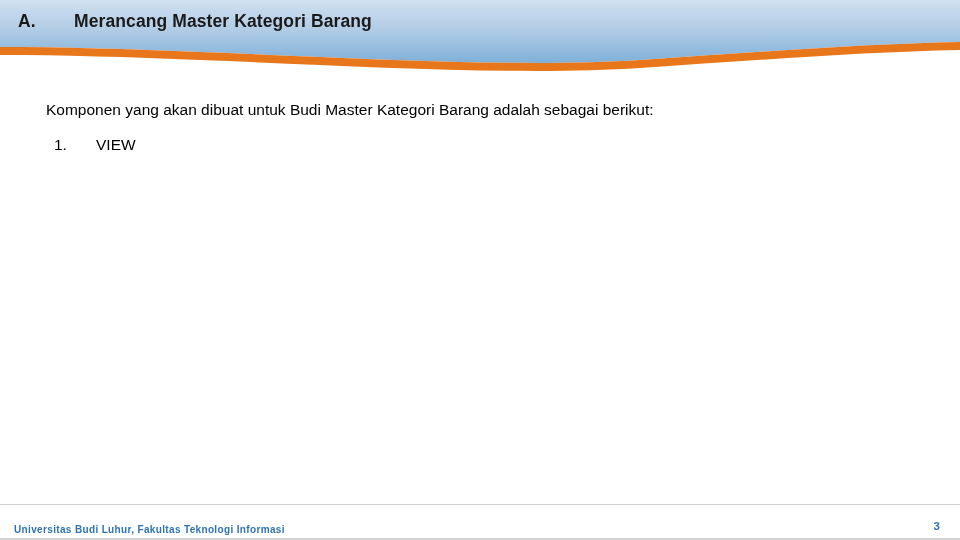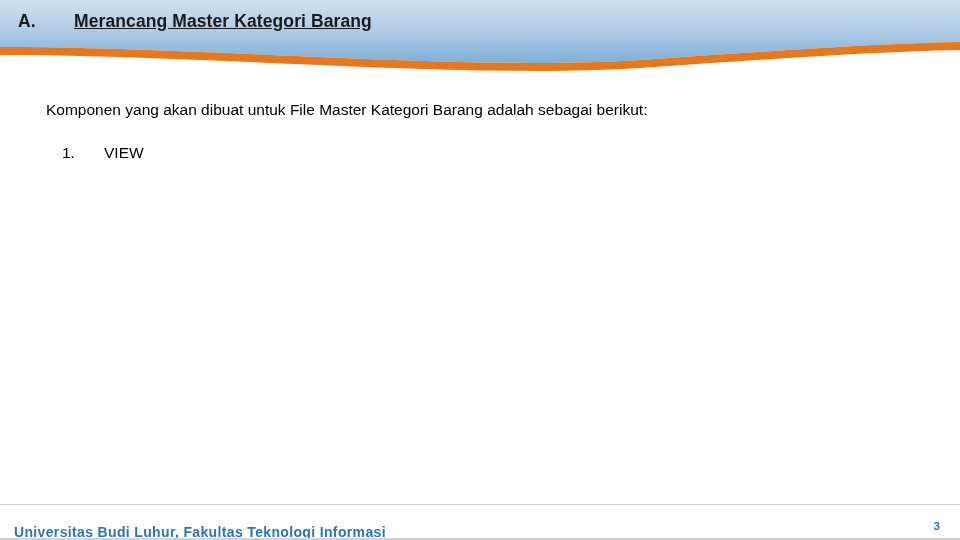--- a/index.html
+++ b/index.html
@@ -34,21 +34,20 @@
   }
   .header-title {
     position: absolute;
     left: 18px;
     top: 11px;
     font-size: 17.5px;
     font-weight: bold;
     color: #1a1a1a;
     letter-spacing: 0.1px;
     white-space: nowrap;
-    text-decoration: underline;
   }
   .header-title .letter {
     display: inline-block;
     width: 56px;
   }
   
   .body-area {
     position: absolute;
     left: 0;
     top: 74px;
@@ -60,21 +59,21 @@
     left: 46px;
     top: 27px;
     font-size: 15.5px;
     color: #000000;
     white-space: nowrap;
   }
   .num-list {
     position: absolute;
     left: 46px;
     top: 51px;
-    margin: 16px;
+    margin: 8px;
     padding: 0;
     list-style: none;
   }
   .num-list li {
     font-size: 15.5px;
     color: #000000;
     height: 23.5px;
     line-height: 23.5px;
     white-space: nowrap;
   }
@@ -88,21 +87,21 @@
     left: 0;
     top: 504px;
     width: 960px;
     height: 1px;
     background: #d2d2d2;
   }
   .footer-text {
     position: absolute;
     left: 14px;
     top: 524px;
-    font-size: 14px;
+    font-size: 10px;
     font-weight: bold;
     color: #2e74b5;
     letter-spacing: 0.35px;
     white-space: nowrap;
   }
   .footer-bottomline {
     position: absolute;
     left: 0;
     top: 538px;
     width: 960px;
@@ -134,21 +133,21 @@
       </defs>
       <path d="M0,0 L960,0 L960,42 C860,44 760,52 640,60 C520,68 360,58 200,52 C130,49 60,47 0,47 Z" fill="url(#bandGrad)"></path>
       <path d="M0,47 C60,47 130,49 200,52 C360,58 520,68 640,60 C760,52 860,44 960,42 L960,50 C860,52 760,60 640,68 C520,76 360,66 200,60 C130,57 60,55 0,55 Z" fill="#e8761b"></path>
     </svg>
     <div class="header-title">
       <span class="letter">A.</span><span>Merancang Master Kategori Barang</span>
     </div>
   </div>
 
   <div class="body-area">
-    <div class="intro-line">Komponen yang akan dibuat untuk File Master Kategori Barang adalah sebagai berikut:</div>
+    <div class="intro-line">Komponen yang akan dibuat untuk Budi Master Kategori Barang adalah sebagai berikut:</div>
     <ul class="num-list">
       <li><span class="num">1.</span><span>VIEW</span></li>
     </ul>
   </div>
 
   <div class="footer-line"></div>
   <div class="footer-text">Universitas Budi Luhur, Fakultas Teknologi Informasi</div>
   <div class="page-number">3</div>
   <div class="footer-bottomline"></div>
 

